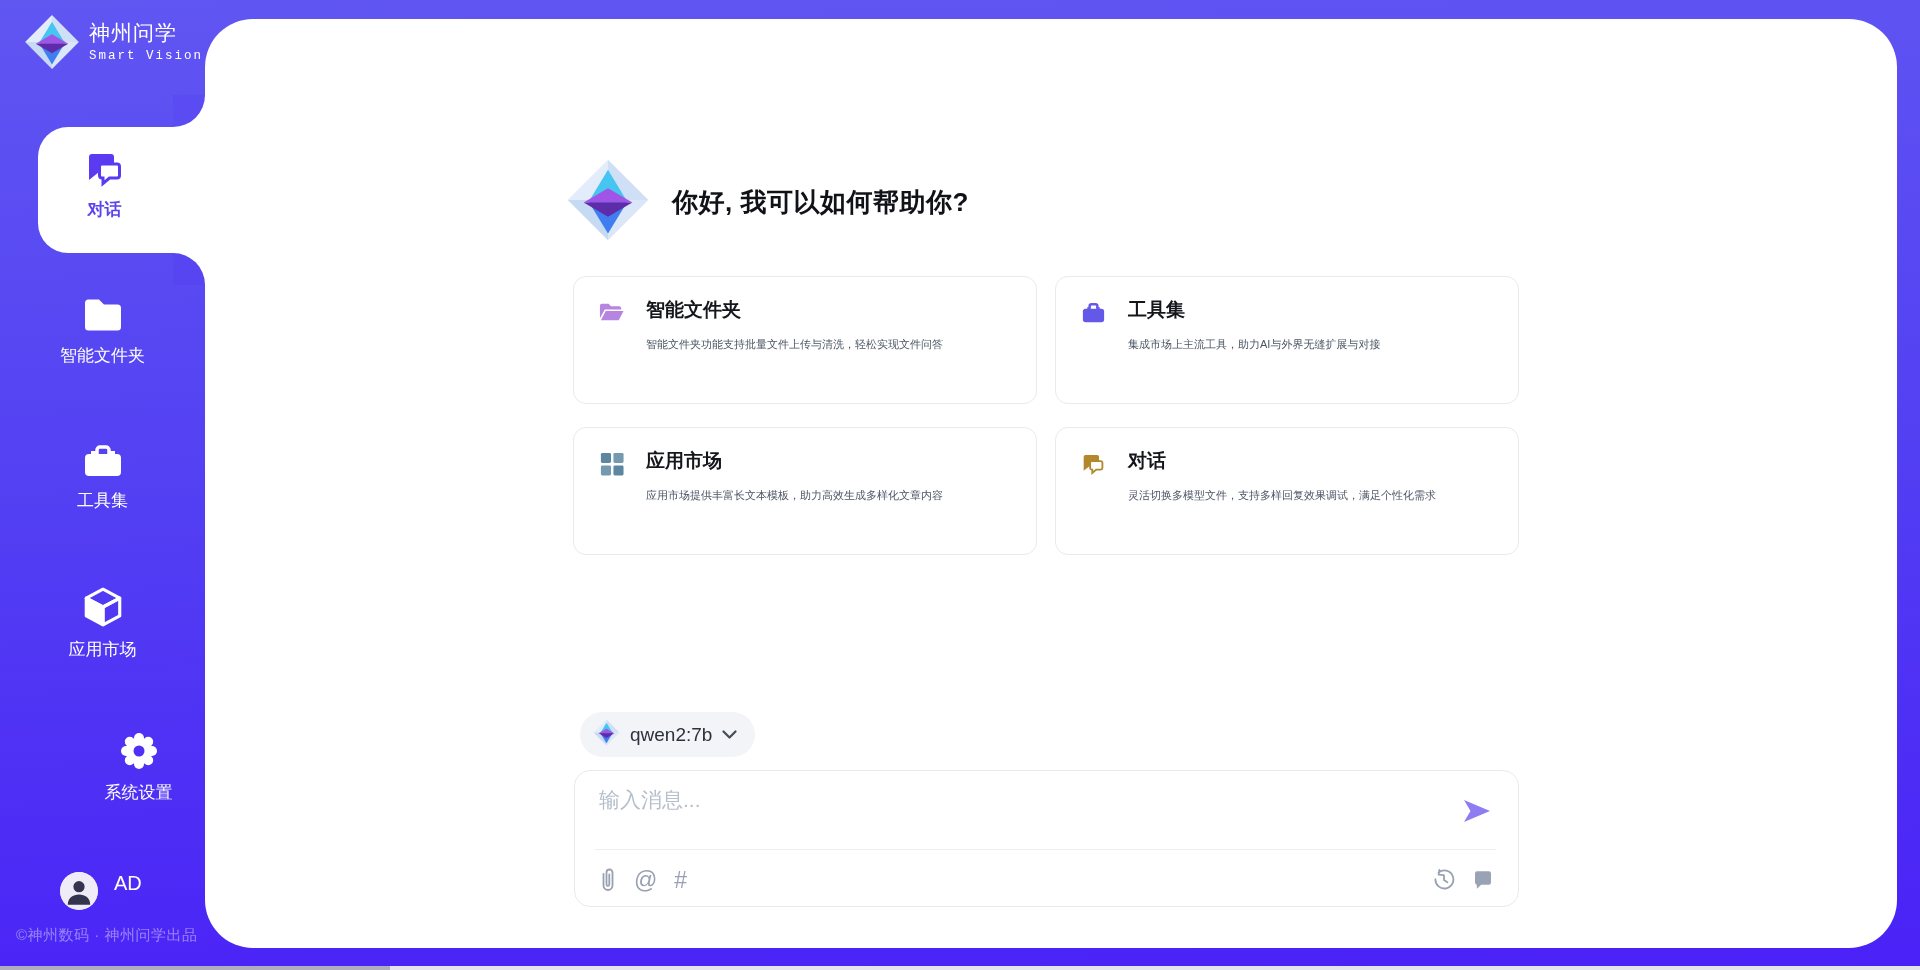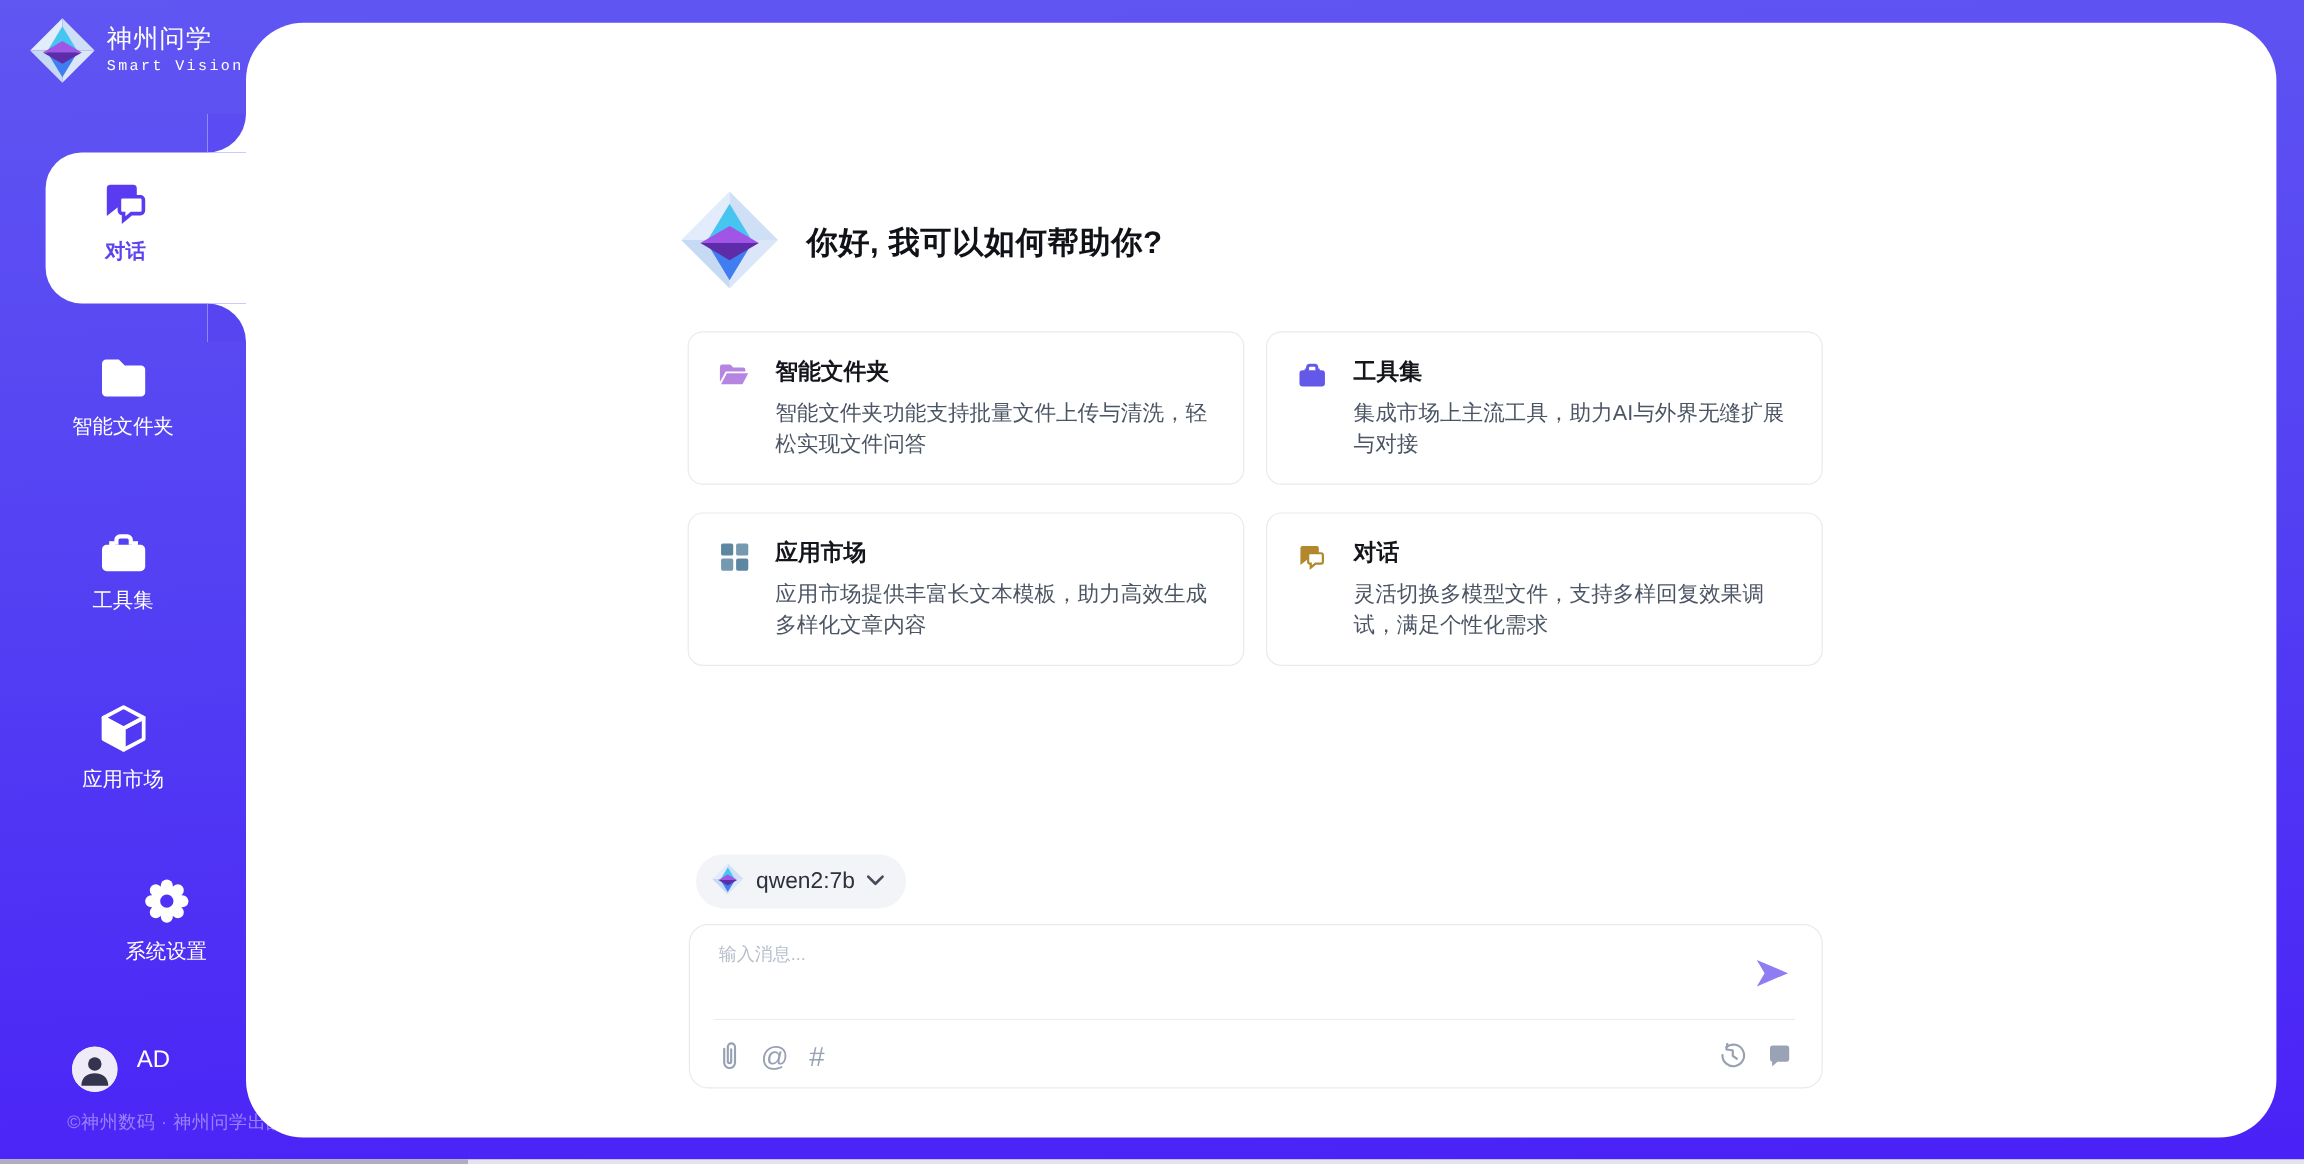--- a/index.html
+++ b/index.html
@@ -27,42 +27,42 @@
   .nav-item{position:absolute;left:0;width:205px;text-align:center;cursor:pointer;}
   .nav-item svg{display:block;margin:0 auto;}
   .nav-label{display:block;margin-top:8px;font-size:17px;color:#ffffff;}
   .nav-chat{top:146px;width:209px;}
   .nav-chat .nav-label{color:#5b44f0;font-weight:bold;}
   .nav-folder{top:294px;} .nav-tools{top:439px;} .nav-market{top:584px;} .nav-settings{top:729px;padding-left:36px;}
   
   .user-row{position:absolute;left:60px;top:872px;display:flex;align-items:flex-start;cursor:pointer;}
   .avatar{width:38px;height:38px;border-radius:50%;overflow:hidden;background:#efecf8;}
   .user-label{margin-left:16px;color:#fff;font-size:20px;}
-  .side-footer{position:absolute;left:16px;top:926px;color:rgba(255,255,255,0.42);font-size:15px;letter-spacing:0.5px;margin-left:40px;}
+  .side-footer{position:absolute;left:16px;top:926px;color:rgba(255,255,255,0.42);font-size:15px;letter-spacing:0.5px;}
   
   .greeting{position:absolute;left:566px;top:158px;display:flex;align-items:center;}
   .greeting h1{margin:0 0 0 22px;font-size:26px;font-weight:bold;color:#101217;letter-spacing:0.5px;}
   
   .cards{position:absolute;left:573px;top:276px;width:946px;display:grid;
          grid-template-columns:464px 464px;gap:23px 18px;}
   .card{box-sizing:border-box;height:128px;background:#fff;border:1px solid #e8eaef;
         border-radius:13px;padding:20px 24px;display:flex;cursor:pointer;}
   .card-icon{flex:none;width:27px;height:27px;margin-right:21px;margin-top:2px;}
   .card-title{font-size:19px;font-weight:bold;color:#14161b;margin-bottom:8px;}
-  .card-desc{font-size:18px;color:#4b5563;line-height:26px;}
+  .card-desc{font-size:11px;color:#4b5563;line-height:26px;}
   
   .model-pill{position:absolute;left:580px;top:712px;height:45px;border-radius:23px;
               background:#f3f4f8;display:inline-flex;align-items:center;
               padding:0 18px 0 13px;gap:10px;cursor:pointer;}
   .model-label{font-size:19px;color:#2c313c;text-align:center;}
   
   .composer{position:absolute;left:574px;top:770px;width:945px;height:137px;box-sizing:border-box;
             background:#fff;border:1.5px solid #e8eaf0;border-radius:16px;}
   .composer textarea{position:absolute;left:22px;top:13px;width:850px;height:55px;border:none;
-            outline:none;resize:none;background:transparent;font-size:15px;color:#333;
+            outline:none;resize:none;background:transparent;font-size:21px;color:#333;
             font-family:"Liberation Sans","DejaVu Sans",sans-serif;}
   .composer textarea::placeholder{color:#b6becb;}
   .send-btn{position:absolute;right:26px;top:27px;width:30px;height:26px;cursor:pointer;}
   .composer-divider{position:absolute;left:20px;right:22px;top:78px;border-top:1px solid #edeef3;}
   .tools-row{position:absolute;left:24px;right:24px;top:92px;height:34px;
              display:flex;justify-content:space-between;align-items:center;}
   .tool-group{display:flex;align-items:center;gap:17px;}
   .tool-btn{display:flex;align-items:center;cursor:pointer;}
   .char-icon{font-size:23px;color:#98a1b3;line-height:23px;}
   

